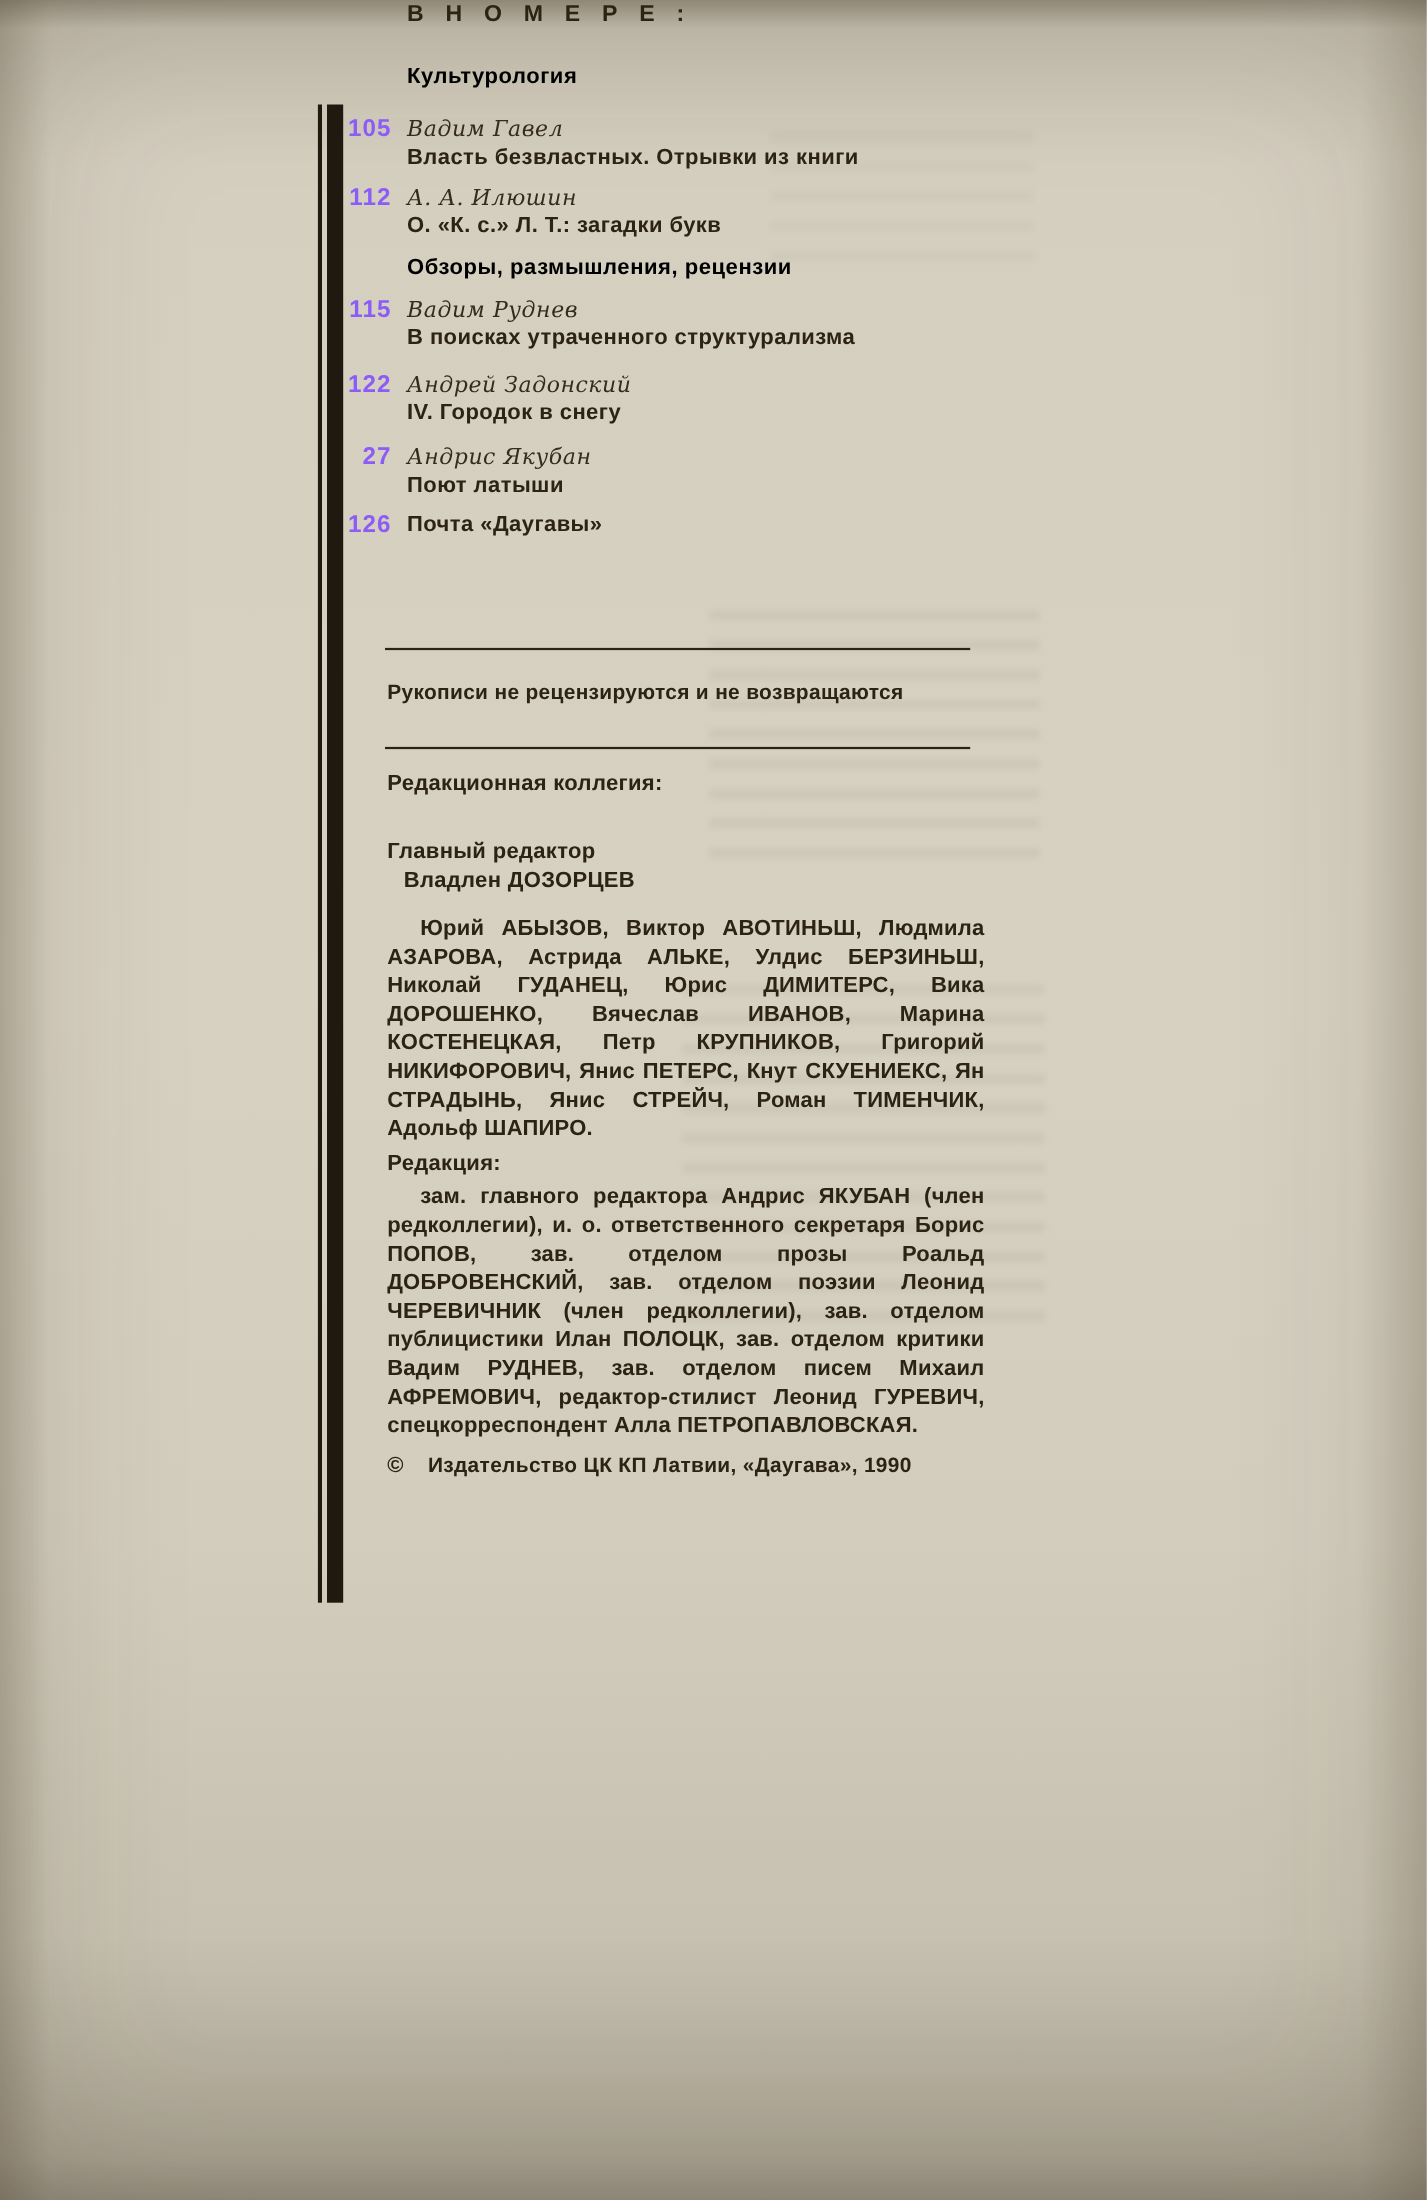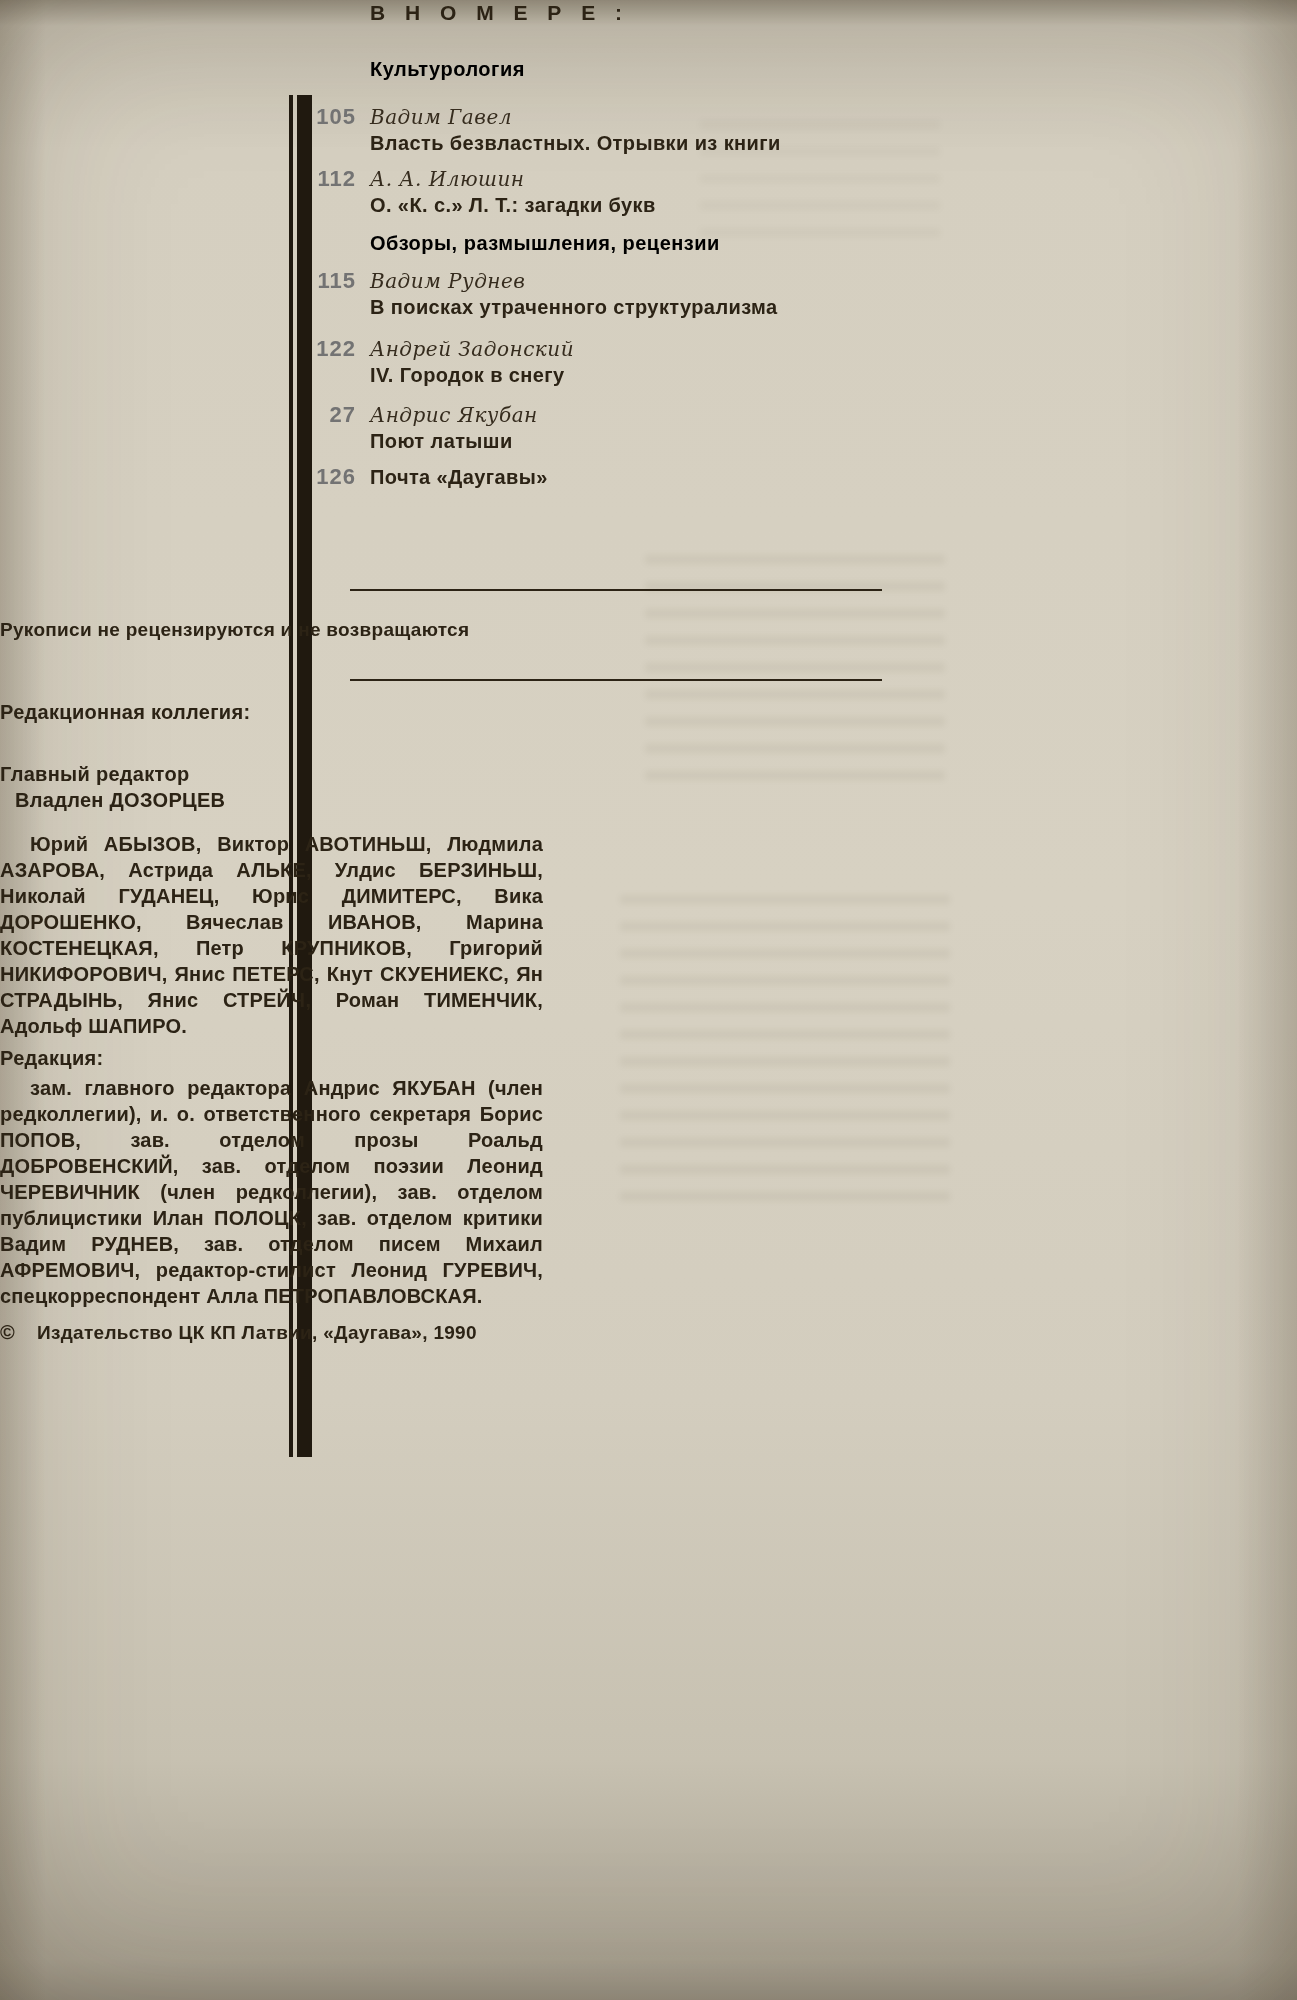--- a/index.html
+++ b/index.html
@@ -38,32 +38,32 @@
     margin-left:370px; font-size:21px; font-weight:bold; letter-spacing:7px;
     line-height:26px;
   }
   .section {
     margin-left:370px; font-size:20px; font-weight:600; letter-spacing:.5px;
     line-height:26px; color:#000000;
   }
   .entry { display:flex; margin-left:296px; }
   .entry .num {
     width:60px; text-align:right; font-size:22px; font-weight:bold;
-    line-height:26px; letter-spacing:1px; color:#737373; flex:none;
+    line-height:26px; letter-spacing:1px; color:#8b5cf6; flex:none;
   }
   .entry .etext { margin-left:14px; }
   .author {
     font-family:"DejaVu Serif", serif; font-style:italic; font-size:20px;
     line-height:26px; color:#362c1e; letter-spacing:.5px;
   }
   .title { font-size:20px; font-weight:bold; line-height:26px; letter-spacing:.4px; }
 
   .hr { border-top:2px solid #2c2315; width:532px; margin-left:350px; }
 
-  .col { width:543px; }
+  .col { margin-left:352px; width:543px; }
   .notice { font-size:19px; font-weight:bold; letter-spacing:.3px; line-height:26px; }
   .line20b { font-size:20px; font-weight:bold; line-height:26px; letter-spacing:.3px; }
   .para {
     font-size:20px; font-weight:bold; line-height:26px; letter-spacing:.2px;
     text-align:justify;
   }
   .indent { text-indent:30px; }
   .ind15 { padding-left:15px; }
   .copyright { font-size:19px; font-weight:bold; letter-spacing:.3px; }
   .copyright .sym { display:inline-block; margin-right:22px; font-size:20px; }

